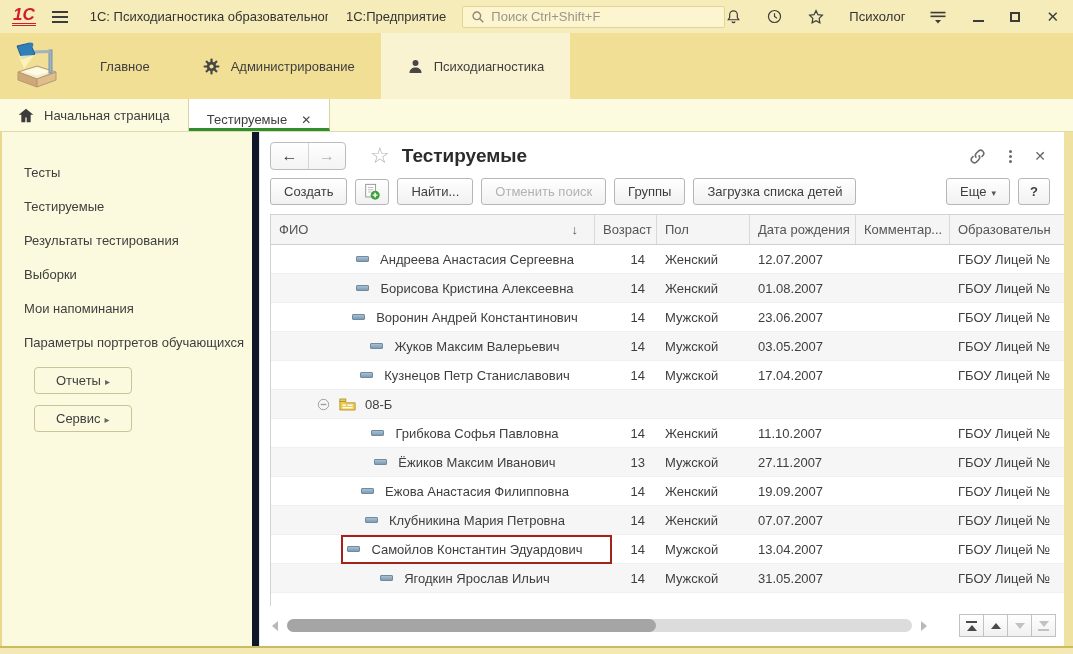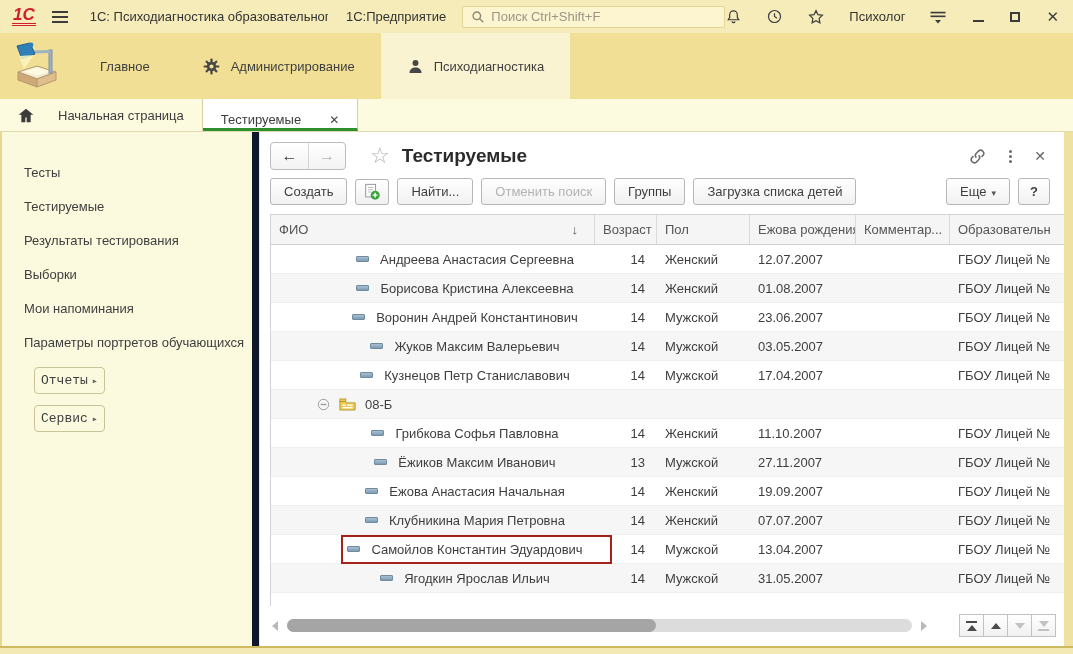--- a/index.html
+++ b/index.html
@@ -24,30 +24,30 @@
   .closex { font-size:15px; color:#3c3c3c; line-height:1; }
 
   
   .ribbon { height:66px; background:#f1df96; display:flex; align-items:stretch; flex:0 0 auto; }
   .applogo { width:74px; display:flex; align-items:center; justify-content:center; }
   .rtab { display:flex; align-items:center; gap:10px; padding:0 26px; color:#3e3e3e; cursor:pointer; }
   .rtab.active { background:#faf3d2; }
 
   
   .pagetabs { height:33px; background:#fcfadf; display:flex; align-items:stretch; border-bottom:1px solid #e0d9ac; flex:0 0 auto; }
-  .ptab { display:flex; align-items:center; gap:24px; padding:12px 18px; border-right:1px solid #d8d2a8; cursor:pointer; }
+  .ptab { display:flex; align-items:center; gap:10px; padding:12px 18px; border-right:1px solid #d8d2a8; cursor:pointer; }
   .ptab.active { background:#ffffff; border-bottom:3px solid #2f8f2f; padding-bottom:0; }
   .ptab .x { color:#444; font-size:12px; margin-left:4px; }
 
   
   .bodyrow { flex:1 1 auto; display:flex; min-height:0; border-left:2px solid #e7d88e; border-right:9px solid #efe1a0; }
   .sidebar { width:257px; background:#fcfade; border-right:7px solid #0f172a; padding:24px 0 0 18px; flex:0 0 auto; }
   .snav { list-style:none; }
   .snav li { padding:9px 4px; margin-bottom:1px; color:#3e3e3e; cursor:pointer; }
-  .sbtn { display:inline-block; background:transparent; border:1px solid #c9c39a; border-radius:4px; padding:5px 6px; margin:7px 0 4px 14px; color:#3e3e3e; cursor:pointer; font-size:13px;font-family:Liberation Mono, monospace; }
+  .sbtn { display:inline-block; background:transparent; border:1px solid #c9c39a; border-radius:4px; padding:5px 21px; margin:7px 0 4px 14px; color:#3e3e3e; cursor:pointer; font-size:13px; }
   .sbtn .car { font-size:10px; color:#666; margin-left:4px; }
 
   .main { flex:1 1 auto; min-width:0; background:#fff; display:flex; flex-direction:column; border-left:1px solid #e9e9e9; }
   .panel { flex:1; display:flex; flex-direction:column; min-height:0; }
 
   
   .navrow { display:flex; align-items:center; padding:10px 14px 4px 10px; gap:10px; }
   .histgrp { display:flex; border:1px solid #bdbdbd; border-radius:4px; overflow:hidden; background:linear-gradient(#fff,#f3f3f3); }
   .histbtn { width:37px; height:26px; display:flex; align-items:center; justify-content:center; font-size:16px; cursor:pointer; }
   .histbtn.fwd { border-left:1px solid #d5d5d5; color:#b5b5b5; }
@@ -297,21 +297,21 @@
         </div>
 
         <div class="tablewrap">
           <div class="thead">
             <div class="th col-fio">
               <span>ФИО</span>
               <span class="sortarr">↓</span>
             </div>
             <div class="th col-age">Возраст</div>
             <div class="th col-sex">Пол</div>
-            <div class="th col-dob">Ежова рождения</div>
+            <div class="th col-dob">Дата рождения</div>
             <div class="th col-com">Комментар...</div>
             <div class="th col-edu">Образовательн</div>
           </div>
           <div class="tbody" id="table-body">
               <div class="trow">
                 <div class="td col-fio fio-cell">
                   <span class="dashicon"></span>
                   <span class="fio">Андреева Анастасия Сергеевна</span>
                 </div>
                 <div class="td col-age">14</div>
@@ -407,21 +407,21 @@
                 </div>
                 <div class="td col-age">13</div>
                 <div class="td col-sex">Мужской</div>
                 <div class="td col-dob">27.11.2007</div>
                 <div class="td col-com"></div>
                 <div class="td col-edu">ГБОУ Лицей №</div>
               </div>
               <div class="trow">
                 <div class="td col-fio fio-cell">
                   <span class="dashicon"></span>
-                  <span class="fio">Ежова Анастасия Начальная</span>
+                  <span class="fio">Ежова Анастасия Филипповна</span>
                 </div>
                 <div class="td col-age">14</div>
                 <div class="td col-sex">Женский</div>
                 <div class="td col-dob">19.09.2007</div>
                 <div class="td col-com"></div>
                 <div class="td col-edu">ГБОУ Лицей №</div>
               </div>
               <div class="trow alt">
                 <div class="td col-fio fio-cell">
                   <span class="dashicon"></span>

